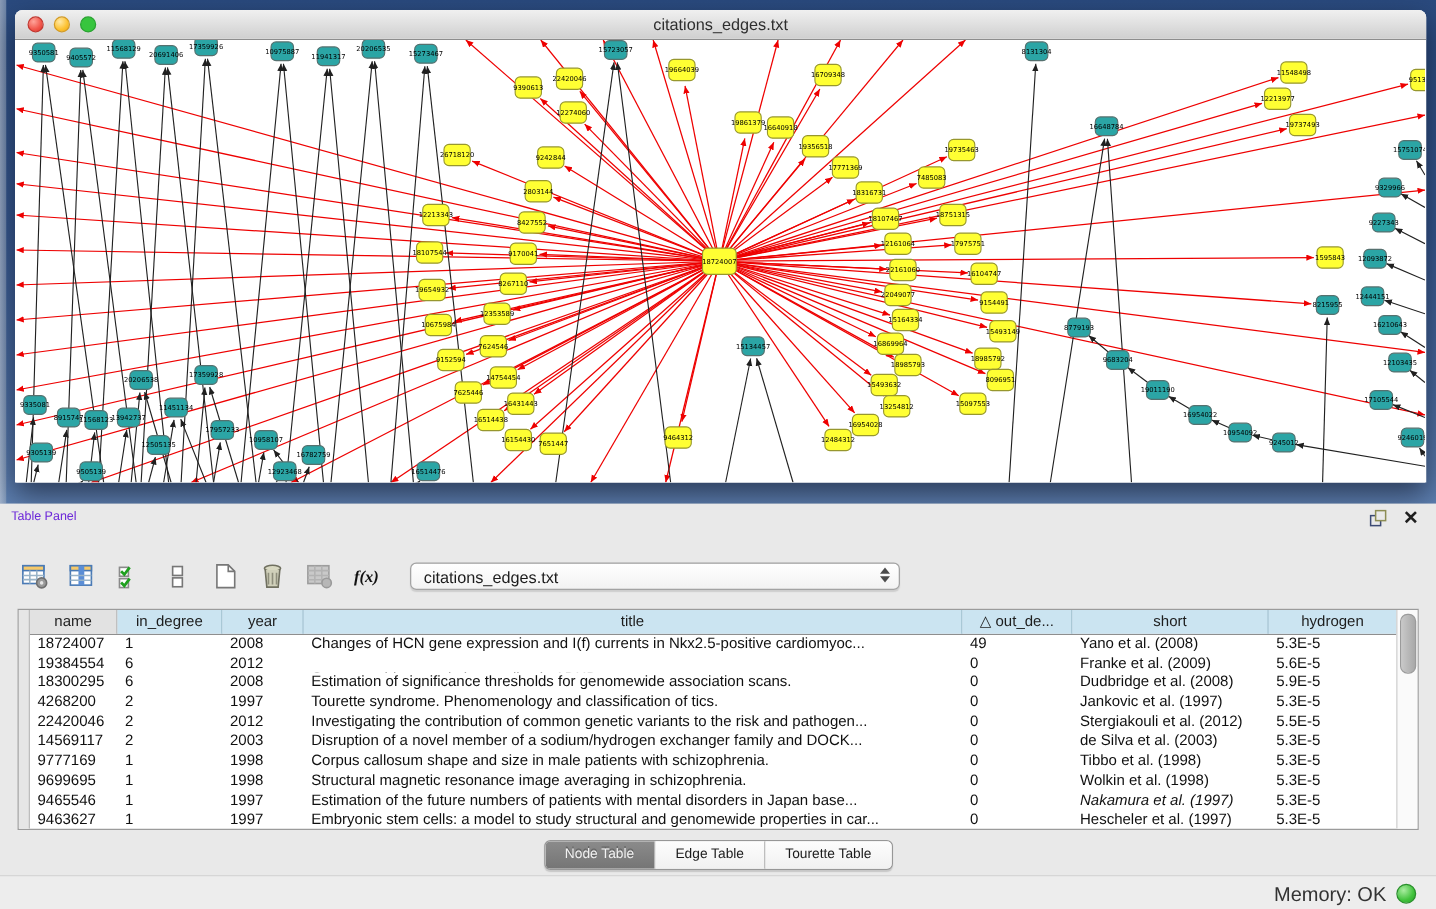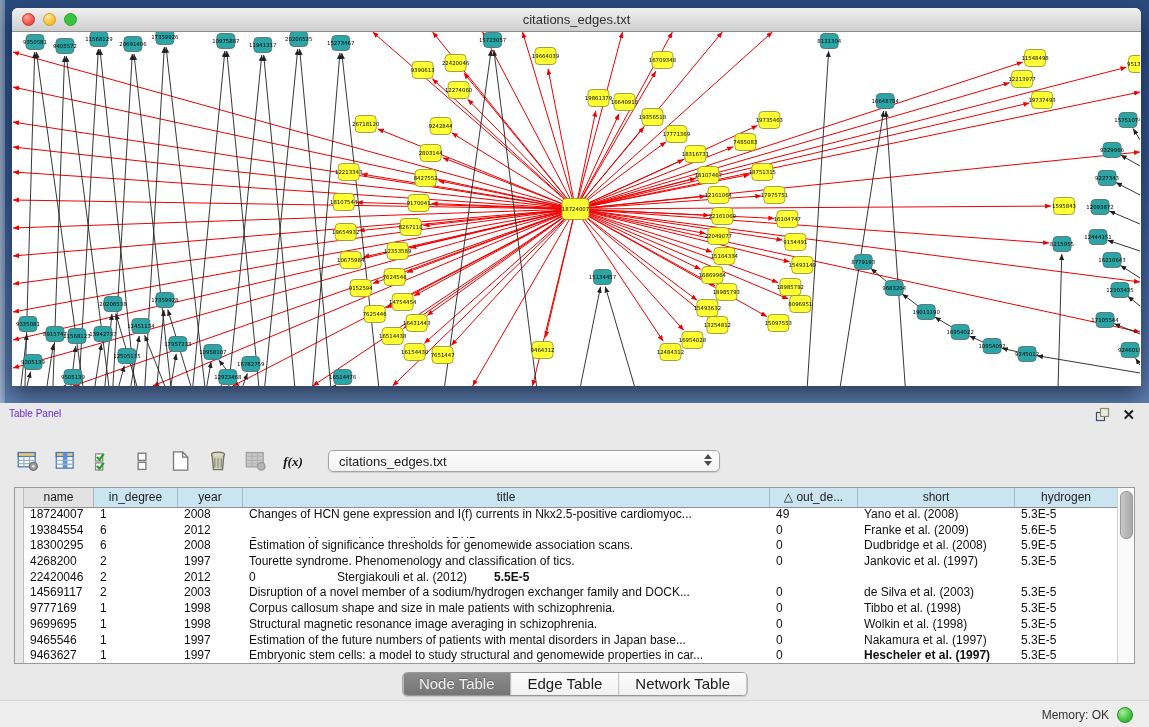--- a/index.html
+++ b/index.html
@@ -58,27 +58,27 @@
   .tr{display:flex;height:15.7px;}
   .td{box-sizing:border-box;padding-left:6px;font-size:12px;line-height:15.5px;color:#101010;
     overflow:hidden;white-space:nowrap;}
   .vscroll{position:absolute;right:0;top:0;width:16px;height:100%;background:#fafafa;border-left:1px solid #d0d0d0;}
   .vthumb{position:absolute;left:2px;top:3px;width:11px;height:46px;border-radius:6px;
     background:linear-gradient(90deg,#c9c9c9,#a8a8a8);border:1px solid #9b9b9b;}
   
   .tabs{position:absolute;left:50%;transform:translateX(-50%);top:269px;display:flex;height:22px;
     border:1px solid #979797;border-radius:5px;overflow:hidden;background:#fff;
     box-shadow:0 1px 1px rgba(0,0,0,.15);}
-  .tab{height:22px;line-height:21px;font-size:15px;padding:0 16px;color:#1b1b1b;
+  .tab{height:22px;line-height:21px;font-size:11px;padding:0 16px;color:#1b1b1b;
     background:linear-gradient(#fdfdfd,#f1f1f1);border-right:1px solid #ababab;white-space:nowrap;}
   .tab:last-child{border-right:none;}
   .tab.active{background:linear-gradient(#8b8b8b,#757575);color:#f2f2f2;text-shadow:0 -1px 0 rgba(0,0,0,.25);}
   
   .statusbar{position:absolute;left:0;top:700px;width:1149px;height:27px;background:#ededed;border-top:1px solid #d6d6d6;}
-  .mem-label{position:absolute;right:40px;top:7px;font-size:12px;color:#333;}
+  .mem-label{position:absolute;right:40px;top:7px;font-size:16px;color:#333;}
   .mem-dot{position:absolute;right:16px;top:6px;width:14px;height:14px;border-radius:50%;
     background:radial-gradient(circle at 35% 30%,#a9eda0,#41c23c 60%,#2a9f2d);border:1px solid #2a8f2c;}
 </style>
 </head>
 <body>
 
 <div class="desktop">
   <div class="net-window">
     <div class="titlebar">
       <div class="lights">
@@ -580,23 +580,24 @@
           <div class="td" style="width: 65px;">1997</div>
           <div class="td" style="width: 527px;">Tourette syndrome. Phenomenology and classification of tics.</div>
           <div class="td" style="width: 88px;">0</div>
           <div class="td" style="width: 157px;">Jankovic et al. (1997)</div>
           <div class="td" style="width: 103px;">5.3E-5</div>
         </div>
         <div class="tr">
           <div class="td" style="width: 70px;">22420046</div>
           <div class="td" style="width: 84px;">2</div>
           <div class="td" style="width: 65px;">2012</div>
+          <div class="td" style="width: 527px;">Investigating the contribution of common genetic variants to the risk and pathogen...</div>
           <div class="td" style="width: 88px;">0</div>
           <div class="td" style="width: 157px;">Stergiakouli et al. (2012)</div>
-          <div class="td" style="width: 103px; font-weight: bold;">5.5E-5</div>
+          <div class="td" style="width: 103px;">5.5E-5</div>
         </div>
         <div class="tr">
           <div class="td" style="width: 70px;">14569117</div>
           <div class="td" style="width: 84px;">2</div>
           <div class="td" style="width: 65px;">2003</div>
           <div class="td" style="width: 527px;">Disruption of a novel member of a sodium/hydrogen exchanger family and DOCK...</div>
           <div class="td" style="width: 88px;">0</div>
           <div class="td" style="width: 157px;">de Silva et al. (2003)</div>
           <div class="td" style="width: 103px;">5.3E-5</div>
         </div>
@@ -617,41 +618,41 @@
           <div class="td" style="width: 88px;">0</div>
           <div class="td" style="width: 157px;">Wolkin et al. (1998)</div>
           <div class="td" style="width: 103px;">5.3E-5</div>
         </div>
         <div class="tr">
           <div class="td" style="width: 70px;">9465546</div>
           <div class="td" style="width: 84px;">1</div>
           <div class="td" style="width: 65px;">1997</div>
           <div class="td" style="width: 527px;">Estimation of the future numbers of patients with mental disorders in Japan base...</div>
           <div class="td" style="width: 88px;">0</div>
-          <div class="td" style="width: 157px;">Nakamura et al. (1997)</div>
+          <div class="td" style="width: 157px; font-style: italic;">Nakamura et al. (1997)</div>
           <div class="td" style="width: 103px;">5.3E-5</div>
         </div>
         <div class="tr">
           <div class="td" style="width: 70px;">9463627</div>
           <div class="td" style="width: 84px;">1</div>
           <div class="td" style="width: 65px;">1997</div>
           <div class="td" style="width: 527px;">Embryonic stem cells: a model to study structural and genomewide properties in car...</div>
           <div class="td" style="width: 88px;">0</div>
-          <div class="td" style="width: 157px; font-weight: bold;">Hescheler et al. (1997)</div>
+          <div class="td" style="width: 157px;">Hescheler et al. (1997)</div>
           <div class="td" style="width: 103px;">5.3E-5</div>
         </div>
       </div>
     <div class="vscroll">
       <div class="vthumb"></div>
     </div>
   </div>
 
   <div class="tabs" id="tabs">
       <div class="tab active">Node Table</div>
       <div class="tab">Edge Table</div>
-      <div class="tab">Network Table</div>
+      <div class="tab">Tourette Table</div>
     </div>
 </div>
 
 <div class="statusbar">
   <span class="mem-label">Memory: OK</span>
   <span class="mem-dot"></span>
 </div>
 
 </body></html>

